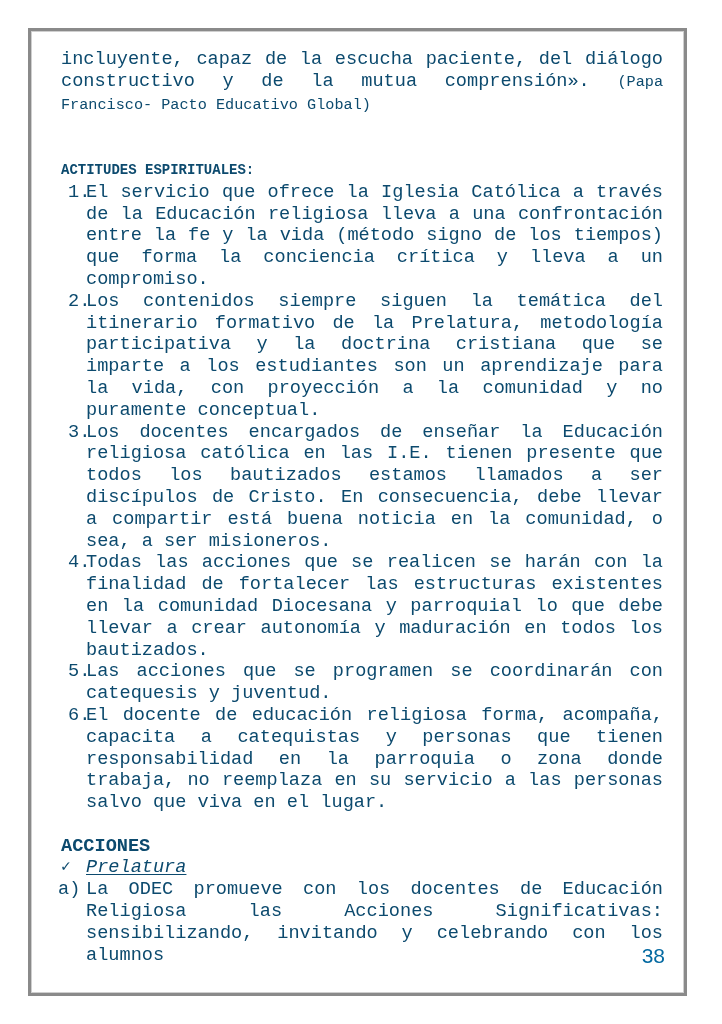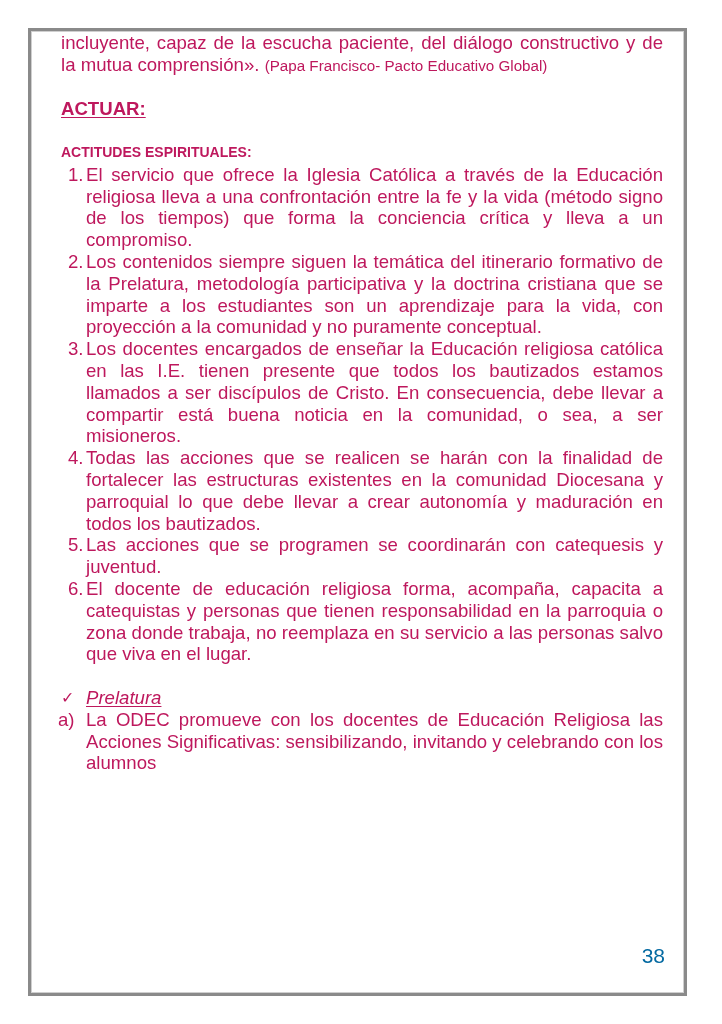--- a/index.html
+++ b/index.html
@@ -7,26 +7,26 @@
   .page-frame {
     position: absolute;
     left: 28px; top: 28px;
     width: 653px; height: 962px;
     border: 3px solid #8a8a8a;
     box-shadow: inset 0 0 0 1px #cfcfcf;
     box-sizing: content-box;
   }
   .content {
     position: absolute;
-    left: 61px; top: 32px;
+    left: 61px; top: 49px;
     width: 602px;
-    font-family: Liberation Sans, sans-serif;
+    font-family: Liberation Mono, monospace;
     font-size: 18.6px;
     line-height: 21.8px;
-    color: #be185d;
+    color: #0c4a6e;
     text-align: justify;
   }
   p { margin: 0; }
   .gap { height: 21.8px; }
   .citation { font-size: 15.2px; }
   .heading { font-weight: bold; margin: 0; text-align: left; }
   .heading.underlined { text-decoration: underline; text-underline-offset: 2px; }
   ol.numbered { list-style: none; margin: 0; padding: 0; }
   ol.numbered li { position: relative; padding-left: 25px; }
   ol.numbered li .num { position: absolute; left: 7px; top: 0; text-align: left; }
@@ -48,36 +48,36 @@
 <body>
 
 <div class="page-frame"></div>
 
 <div class="content">
 
   <p><span>incluyente, capaz de la escucha paciente, del diálogo constructivo y de la mutua comprensión».</span> <span class="citation">(Papa Francisco- Pacto Educativo Global)</span></p>
 
   <div class="gap"></div>
 
-  <h2 class="heading underlined" style="font-size:18.6px;">ACTUAR:</h2>
 
   <div class="gap"></div>
 
   <h2 class="heading" style="font-size:14px;">ACTITUDES ESPIRITUALES:</h2>
   <ol class="numbered">
     <li><span class="num">1.</span><span>El servicio que ofrece la Iglesia Católica a través de la Educación religiosa lleva a una confrontación entre la fe y la vida (método signo de los tiempos) que forma la conciencia crítica y lleva a un compromiso.</span></li>
     <li><span class="num">2.</span><span>Los contenidos siempre siguen la temática del itinerario formativo de la Prelatura, metodología participativa y la doctrina cristiana que se imparte a los estudiantes son un aprendizaje para la vida, con proyección a la comunidad y no puramente conceptual.</span></li>
     <li><span class="num">3.</span><span>Los docentes encargados de enseñar la Educación religiosa católica en las I.E. tienen presente que todos los bautizados estamos llamados  a ser discípulos de Cristo. En consecuencia, debe llevar a compartir está buena noticia en la comunidad, o sea, a ser  misioneros.</span></li>
     <li><span class="num">4.</span><span>Todas las acciones que se realicen se harán con la finalidad de fortalecer las estructuras existentes en la comunidad Diocesana y parroquial lo que debe llevar a crear autonomía y maduración en todos los bautizados.</span></li>
     <li><span class="num">5.</span><span>Las acciones que se programen se coordinarán con catequesis y juventud.</span></li>
     <li><span class="num">6.</span><span>El docente de educación religiosa forma, acompaña, capacita a catequistas y personas que tienen responsabilidad en la parroquia o zona donde trabaja, no reemplaza en su servicio a las personas salvo que viva en el lugar.</span></li>
   </ol>
 
   <div class="gap"></div>
 
+  <h2 class="heading" style="font-size:18.6px;">ACCIONES</h2>
   <div class="check-item">
     <span class="check">✓</span>
     <span class="sub-title">Prelatura</span>
   </div>
   <div class="alpha-item">
     <span class="marker">a)</span>
     <span>La ODEC promueve con los docentes de Educación Religiosa las Acciones Significativas: sensibilizando, invitando y celebrando con los alumnos</span>
   </div>
 
 </div>

